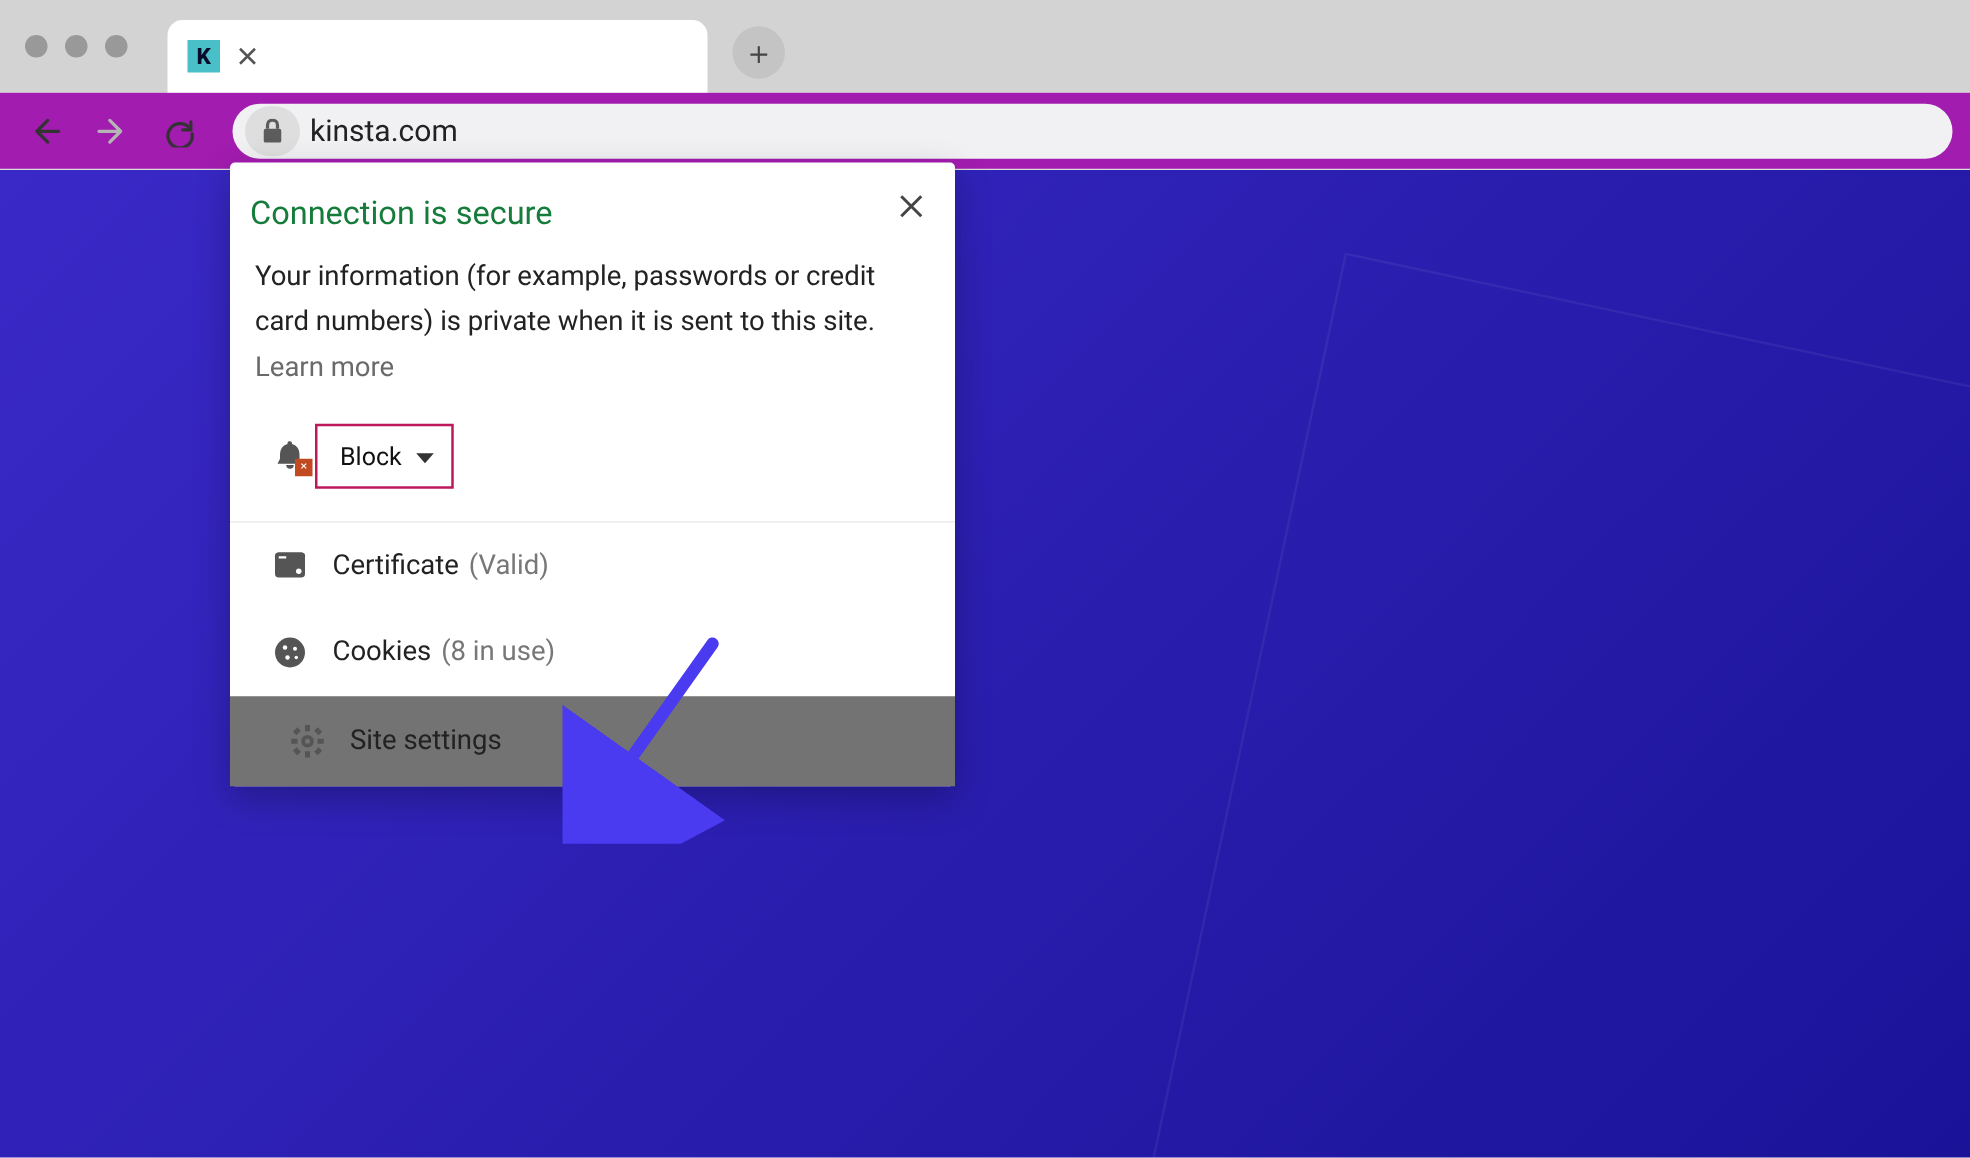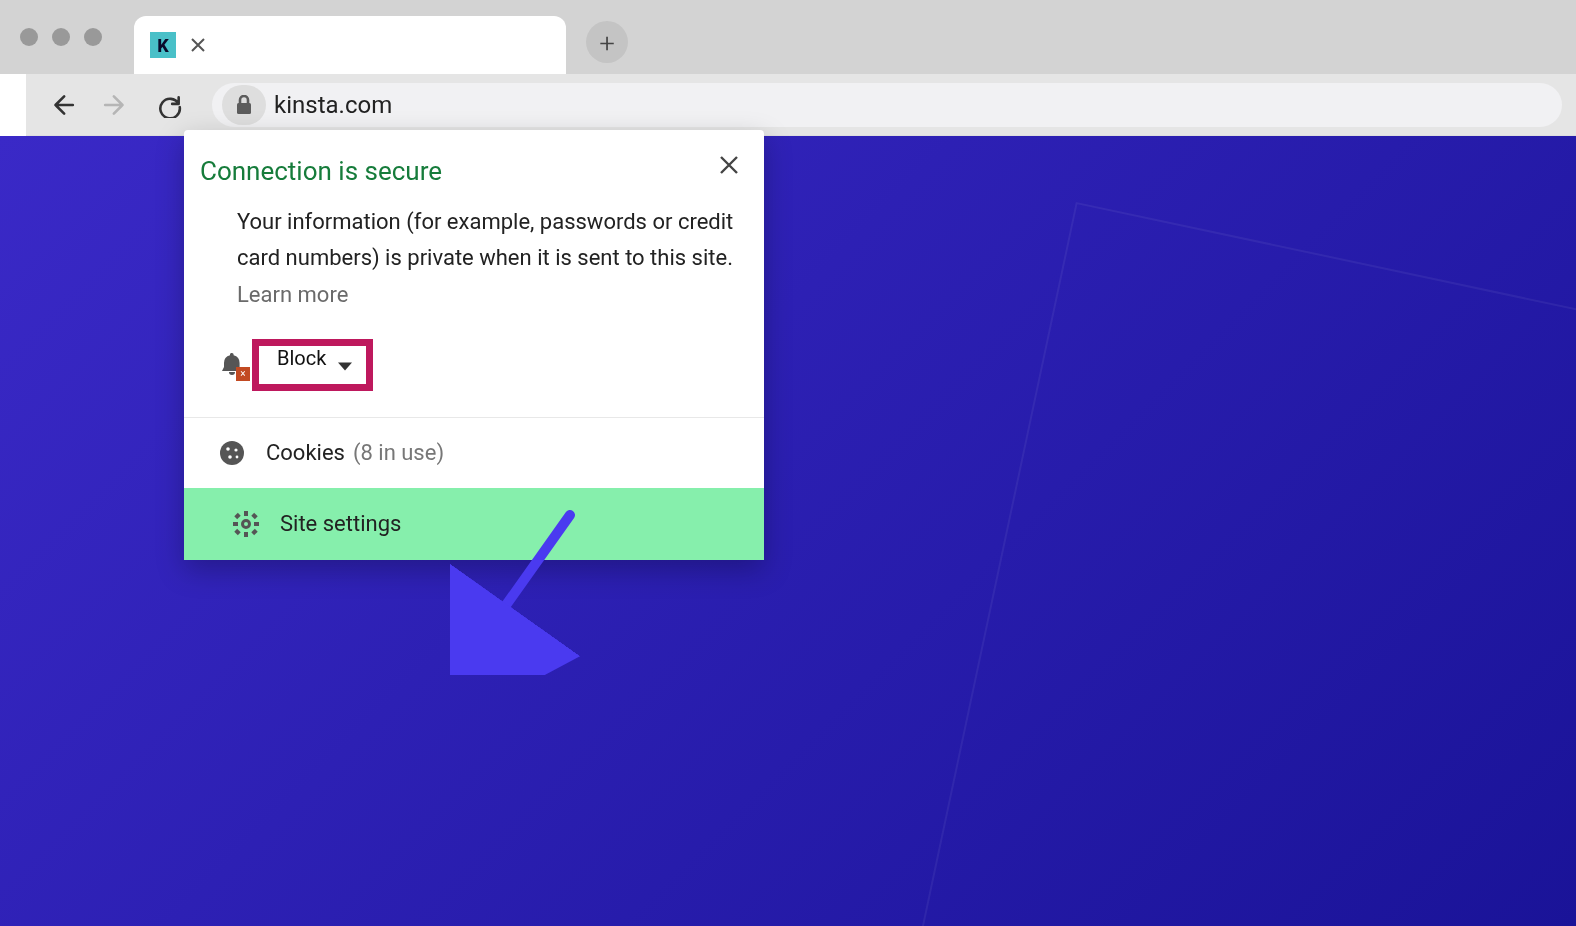--- a/index.html
+++ b/index.html
@@ -46,27 +46,26 @@
     width: 42px; height: 42px; border-radius: 50%;
     background: rgba(0,0,0,0.07);
     display: flex; align-items: center; justify-content: center;
     margin-left: 20px; margin-top: 10px;
     color: #444; font-size: 26px; font-weight: 300;
     cursor: pointer;
   }
 
   .toolbar {
     height: 62px;
-    background: #e5e5e5;
+    background: #a21caf;
     border-bottom: 1px solid #dedede;
     display: flex;
     align-items: center;
     padding: 0 14px;
     gap: 10px;
-    margin-left: 26px;
   }
   .nav-btn { width: 44px; height: 44px; display: flex; align-items: center; justify-content: center; color: #555; cursor: pointer; }
   .nav-btn.disabled { color: #aaa; }
   .addr-bar {
     flex: 1;
     height: 44px;
     border-radius: 22px;
     background: #f1f1f3;
     display: flex;
     align-items: center;
@@ -118,69 +117,68 @@
   }
   .popup-close {
     position: absolute;
     top: 20px; right: 20px;
     color: #444;
     width: 30px; height: 30px;
     display: flex; align-items: center; justify-content: center;
     cursor: pointer;
   }
   .popup-desc {
-    padding: 18px 28px 0 36px;
+    padding: 18px 28px 0 20px;
     font-size: 22px;
     color: #222;
     line-height: 1.65;
-    margin-left: 17px;
   }
   .learn-more { color: #6a6a6a; cursor: pointer; }
 
   .perm-row {
     display: flex;
     align-items: center;
     padding: 26px 18px 26px 28px;
   }
   .perm-icon-wrap { width: 40px; display: flex; align-items: center; justify-content: center; position: relative; }
   .badge-x {
     position: absolute; bottom: -2px; right: 2px;
     width: 14px; height: 14px; background: #c24a22;
     display: flex; align-items: center; justify-content: center;
     font-size: 10px; color: #fff; line-height: 1;
   }
   .perm-label { font-size: 22px; color: #222; margin-left: 14px; flex: 1; }
   .perm-select {
-    border: 7px solid #be185d;
+    border: 2px solid #be185d;
     height: 52px;
     padding: 0 40px 0 18px;
     font-size: 20px;
     color: #111;
-    display: flex; align-items: flex-start;
+    display: flex; align-items: center;
     position: relative;
     cursor: pointer;
   }
   .perm-select::after {
     content: "";
     position: absolute; right: 14px; top: 50%;
     transform: translateY(-30%);
     border-left: 7px solid transparent;
     border-right: 7px solid transparent;
     border-top: 8px solid #333;
   }
 
   .divider { height: 1px; background: #e8e8e8; }
 
   .info-row {
     display: flex;
     align-items: center;
     padding: 22px 28px;
     cursor: pointer;
   }
-  .info-row.highlight { background: #86efac; padding-left: 42px; }
+  .info-row.highlight { background: #737373; padding-left: 42px; }
   .info-icon { width: 40px; display: flex; align-items: center; justify-content: center; }
   .info-label { font-size: 22px; color: #222; margin-left: 14px; }
   .info-status { color: #777; margin-left: 8px; font-size: 22px; }
 
   
   .arrow-ann {
     position: absolute;
     top: 505px;
     left: 450px;
     z-index: 25;
@@ -259,20 +257,32 @@
       </svg>
       <div class="badge-x">×</div>
     </div>
     <div class="perm-select">
       <span>Block</span>
     </div>
   </div>
 
   <div class="divider"></div>
 
+  <div class="info-row">
+    <div class="info-icon">
+      <svg width="26" height="22" viewBox="0 0 26 22">
+          <rect x="1" y="1" width="24" height="20" rx="3" fill="#555"></rect>
+          <rect x="1" y="1" width="24" height="6" rx="3" fill="#555"></rect>
+          <rect x="4" y="4" width="6" height="1.8" fill="#fff"></rect>
+          <circle cx="20" cy="16" r="2.2" fill="#fff"></circle>
+        </svg>
+    </div>
+    <span class="info-label">Certificate</span>
+    <span class="info-status">(Valid)</span>
+  </div>
 
   <div class="info-row">
     <div class="info-icon">
       <svg width="26" height="26" viewBox="0 0 26 26">
           <circle cx="13" cy="13" r="12" fill="#555"></circle>
           <circle cx="9" cy="9" r="1.8" fill="#fff"></circle>
           <circle cx="17" cy="10" r="1.6" fill="#fff"></circle>
           <circle cx="11" cy="17" r="1.8" fill="#fff"></circle>
           <circle cx="18" cy="17" r="1.4" fill="#fff"></circle>
         </svg>

